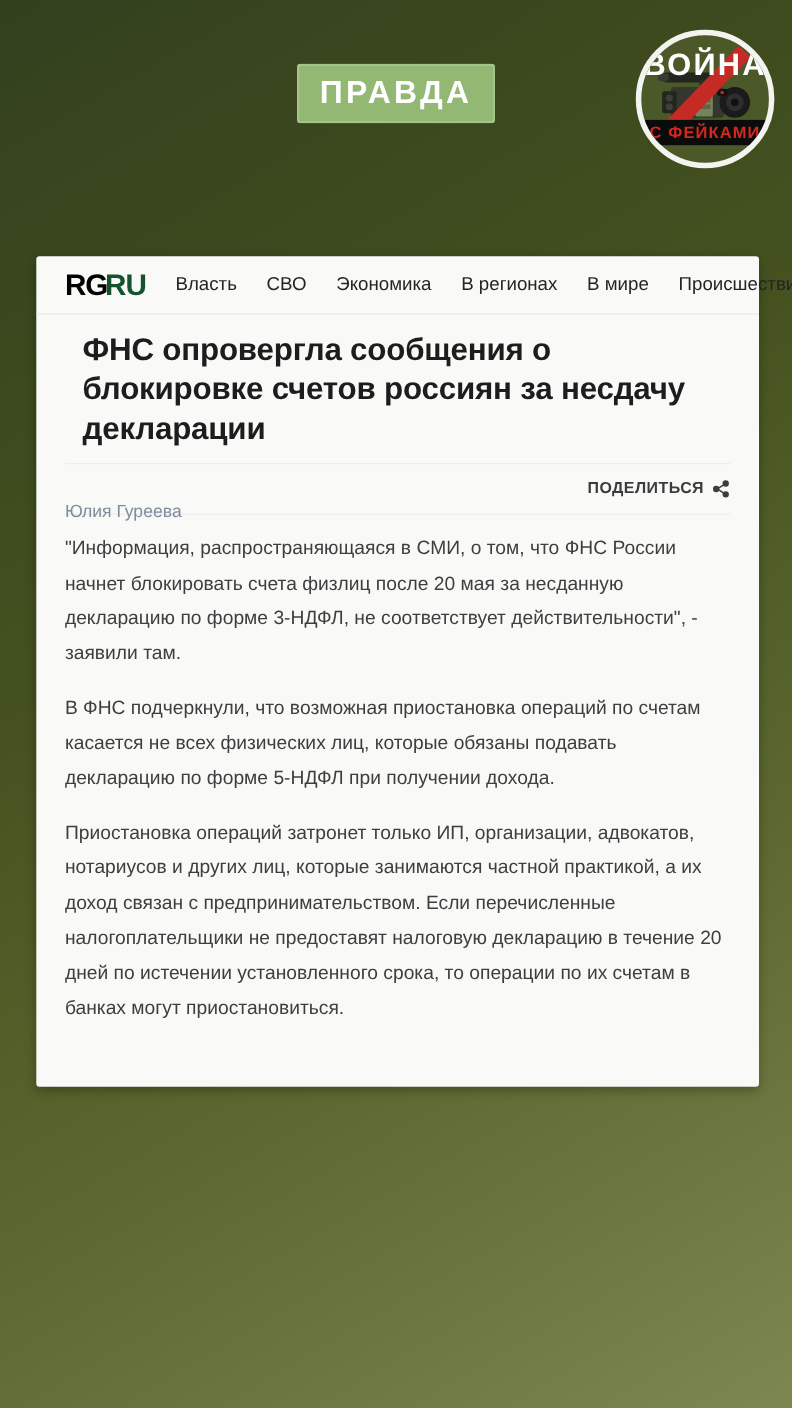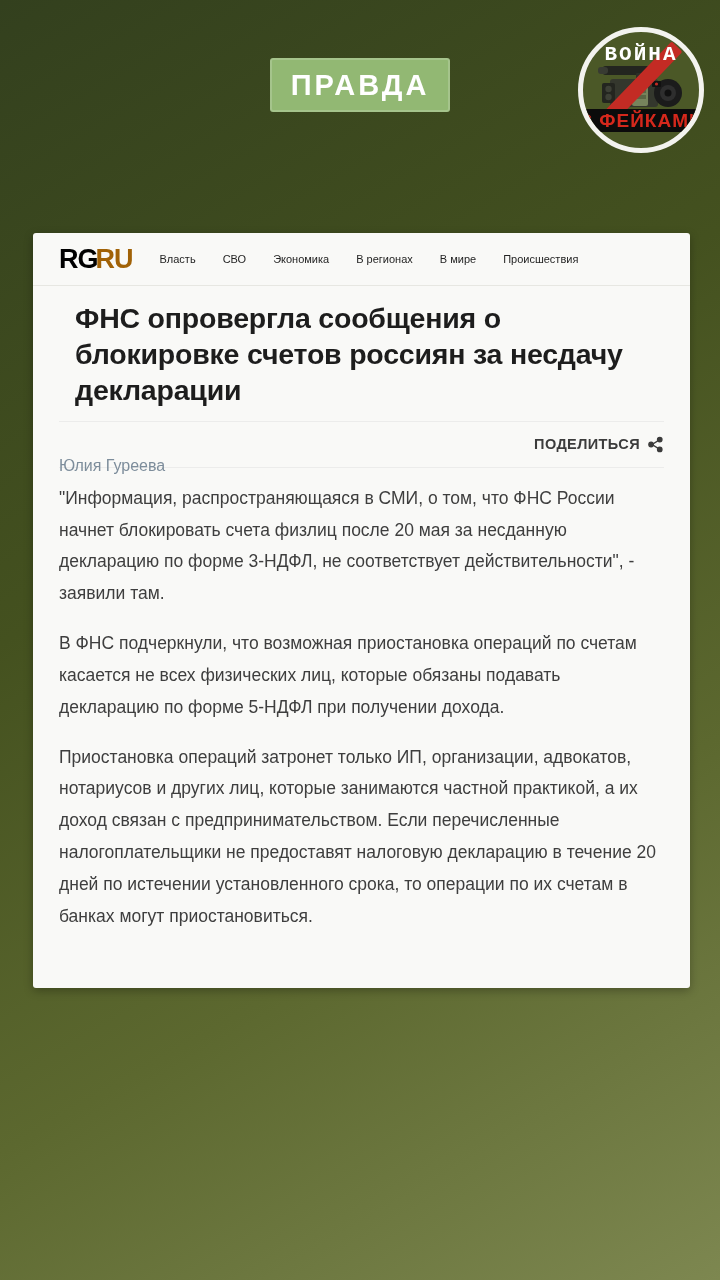--- a/index.html
+++ b/index.html
@@ -18,49 +18,49 @@
   }
 
   
   .wm{
     position:absolute;left:578px;top:27px;width:116px;height:116px;
     background:#4b5827;border:5px solid #f3f3ef;border-radius:50%;
     overflow:hidden;
   }
   .wm-title{
     position:absolute;top:11px;left:0;right:0;text-align:center;
-    color:#fff;font-size:21px;font-weight:bold;letter-spacing:2px;z-index:3;font-family:Liberation Mono, monospace;
+    color:#fff;font-size:28px;font-weight:bold;letter-spacing:2px;z-index:3;
   }
   .wm-camera{position:absolute;left:13px;top:32px;z-index:1;}
   .wm-slash{
     position:absolute;left:50%;top:45%;width:104px;height:15px;
     background:#c32b24;border-radius:2px;
     transform:translate(-50%,-50%) rotate(-46deg);z-index:2;
   }
   .wm-band{
     position:absolute;left:-6px;right:-6px;bottom:16px;height:23px;
     background:#0b0b0b;display:flex;align-items:center;justify-content:center;z-index:4;
   }
-  .wm-band span{color:#d5281c;font-size:19px;font-weight:bold;letter-spacing:1px;}
+  .wm-band span{color:#d5281c;font-size:15px;font-weight:bold;letter-spacing:1px;}
 
   
   .card{
     position:absolute;left:33px;top:233px;width:657px;min-height:755px;box-sizing:border-box;
     background:#f9f9f7;border-radius:3px;box-shadow:0 3px 10px rgba(0,0,0,0.28);
     padding-bottom:14px;
   }
   .site-header{
     height:52px;display:flex;align-items:center;gap:27px;
     padding:0 26px;border-bottom:1px solid #e7e7e2;
   }
   .rg-logo{font-size:27px;font-weight:bold;letter-spacing:-1px;white-space:nowrap;cursor:pointer;}
   .rg-logo .rg{color:#000000;}
-  .rg-logo .ru{color:#a16207;margin-left:-2px;}
+  .rg-logo .ru{color:#14532d;margin-left:-2px;}
   .nav-item{
-    font-size:11px;color:#242424;font-weight:500;white-space:nowrap;cursor:pointer;
+    font-size:17px;color:#242424;font-weight:500;white-space:nowrap;cursor:pointer;
   }
   .content{padding:0 26px;}
   .headline{
     margin:15px 16px 12px;font-size:28.5px;line-height:1.26;font-weight:bold;color:#1d1d1d;
     letter-spacing:-0.2px;
   }
   .byline-row{
     display:flex;align-items:center;justify-content:space-between;
     border-top:1px solid #ececе8;border-top:1px solid #ececeb;border-bottom:1px solid #ececeb;
     height:45px;

